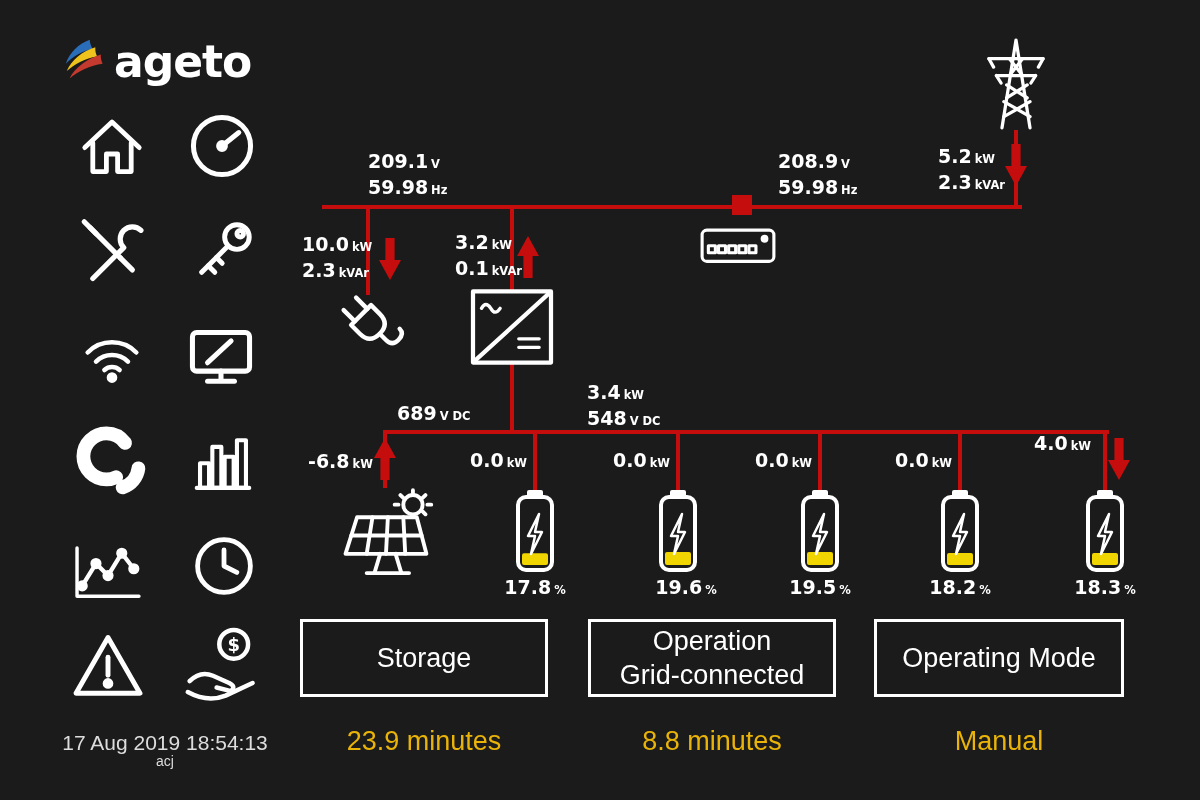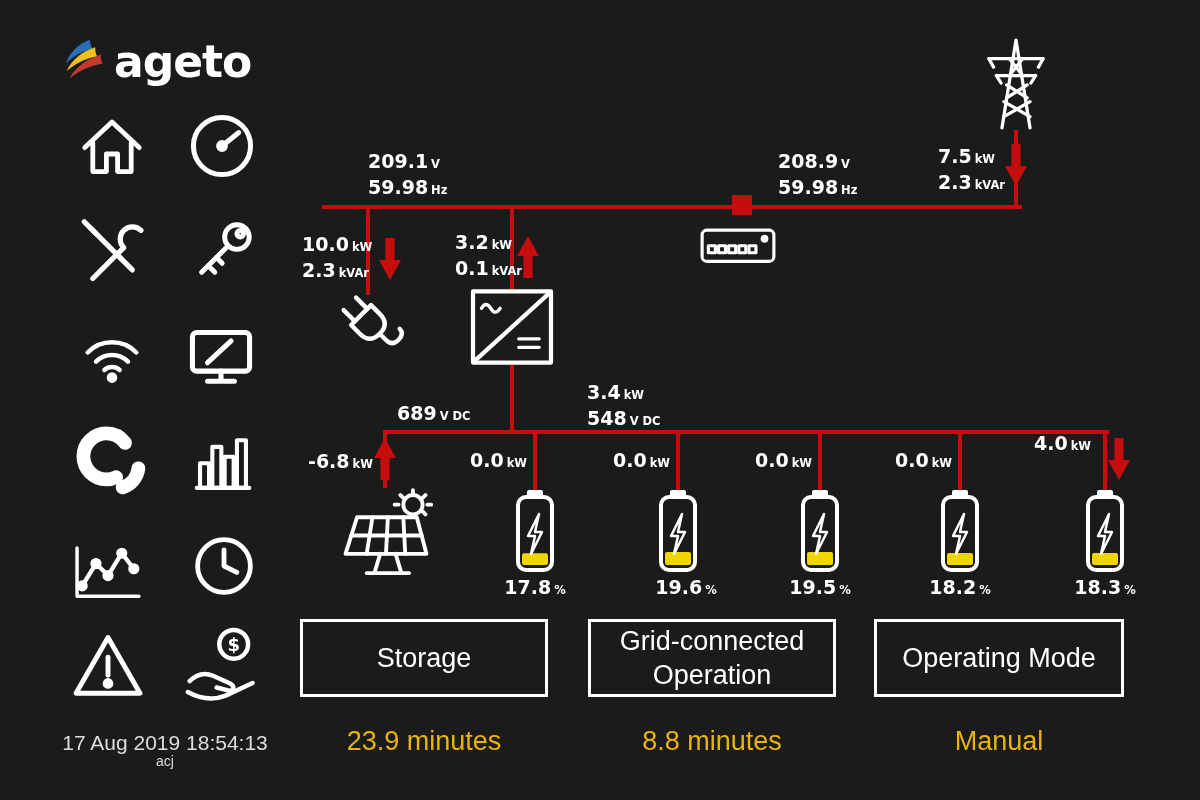--- a/index.html
+++ b/index.html
@@ -244,21 +244,21 @@
   <div><span>209.1</span><span class="unit">V</span></div>
   <div><span>59.98</span><span class="unit">Hz</span></div>
 </div>
 
 <div class="meas" style="left:778px;top:150px">
   <div><span>208.9</span><span class="unit">V</span></div>
   <div><span>59.98</span><span class="unit">Hz</span></div>
 </div>
 
 <div class="meas" style="left:938px;top:145px">
-  <div><span>7.5</span><span class="unit">kW</span></div>
+  <div><span>5.2</span><span class="unit">kW</span></div>
   <div><span>2.3</span><span class="unit">kVAr</span></div>
 </div>
 
 <div class="meas" style="left:302px;top:233px">
   <div><span>10.0</span><span class="unit">kW</span></div>
   <div><span>2.3</span><span class="unit">kVAr</span></div>
 </div>
 
 <div class="meas" style="left:455px;top:231px">
   <div><span>3.2</span><span class="unit">kW</span></div>
@@ -350,22 +350,22 @@
   </svg>
 </div>
 <div class="meas" style="left:1055px;top:576px;width:100px;text-align:center">
   <span>18.3</span><span class="unit">%</span>
 </div>
 
 <div class="status-box" style="left:300px;top:619px;width:248px;height:78px">
   <div>Storage</div>
 </div>
 <div class="status-box" style="left:588px;top:619px;width:248px;height:78px">
+  <div>Operation</div>
   <div>Grid-connected</div>
-  <div>Operation</div>
 </div>
 <div class="status-box" style="left:874px;top:619px;width:250px;height:78px">
   <div>Operating Mode</div>
   <div></div>
 </div>
 
 <div class="status-value" style="left:300px;top:726px">23.9 minutes</div>
 <div class="status-value" style="left:588px;top:726px">8.8 minutes</div>
 <div class="status-value" style="left:874px;top:726px;width:250px">Manual</div>
 

